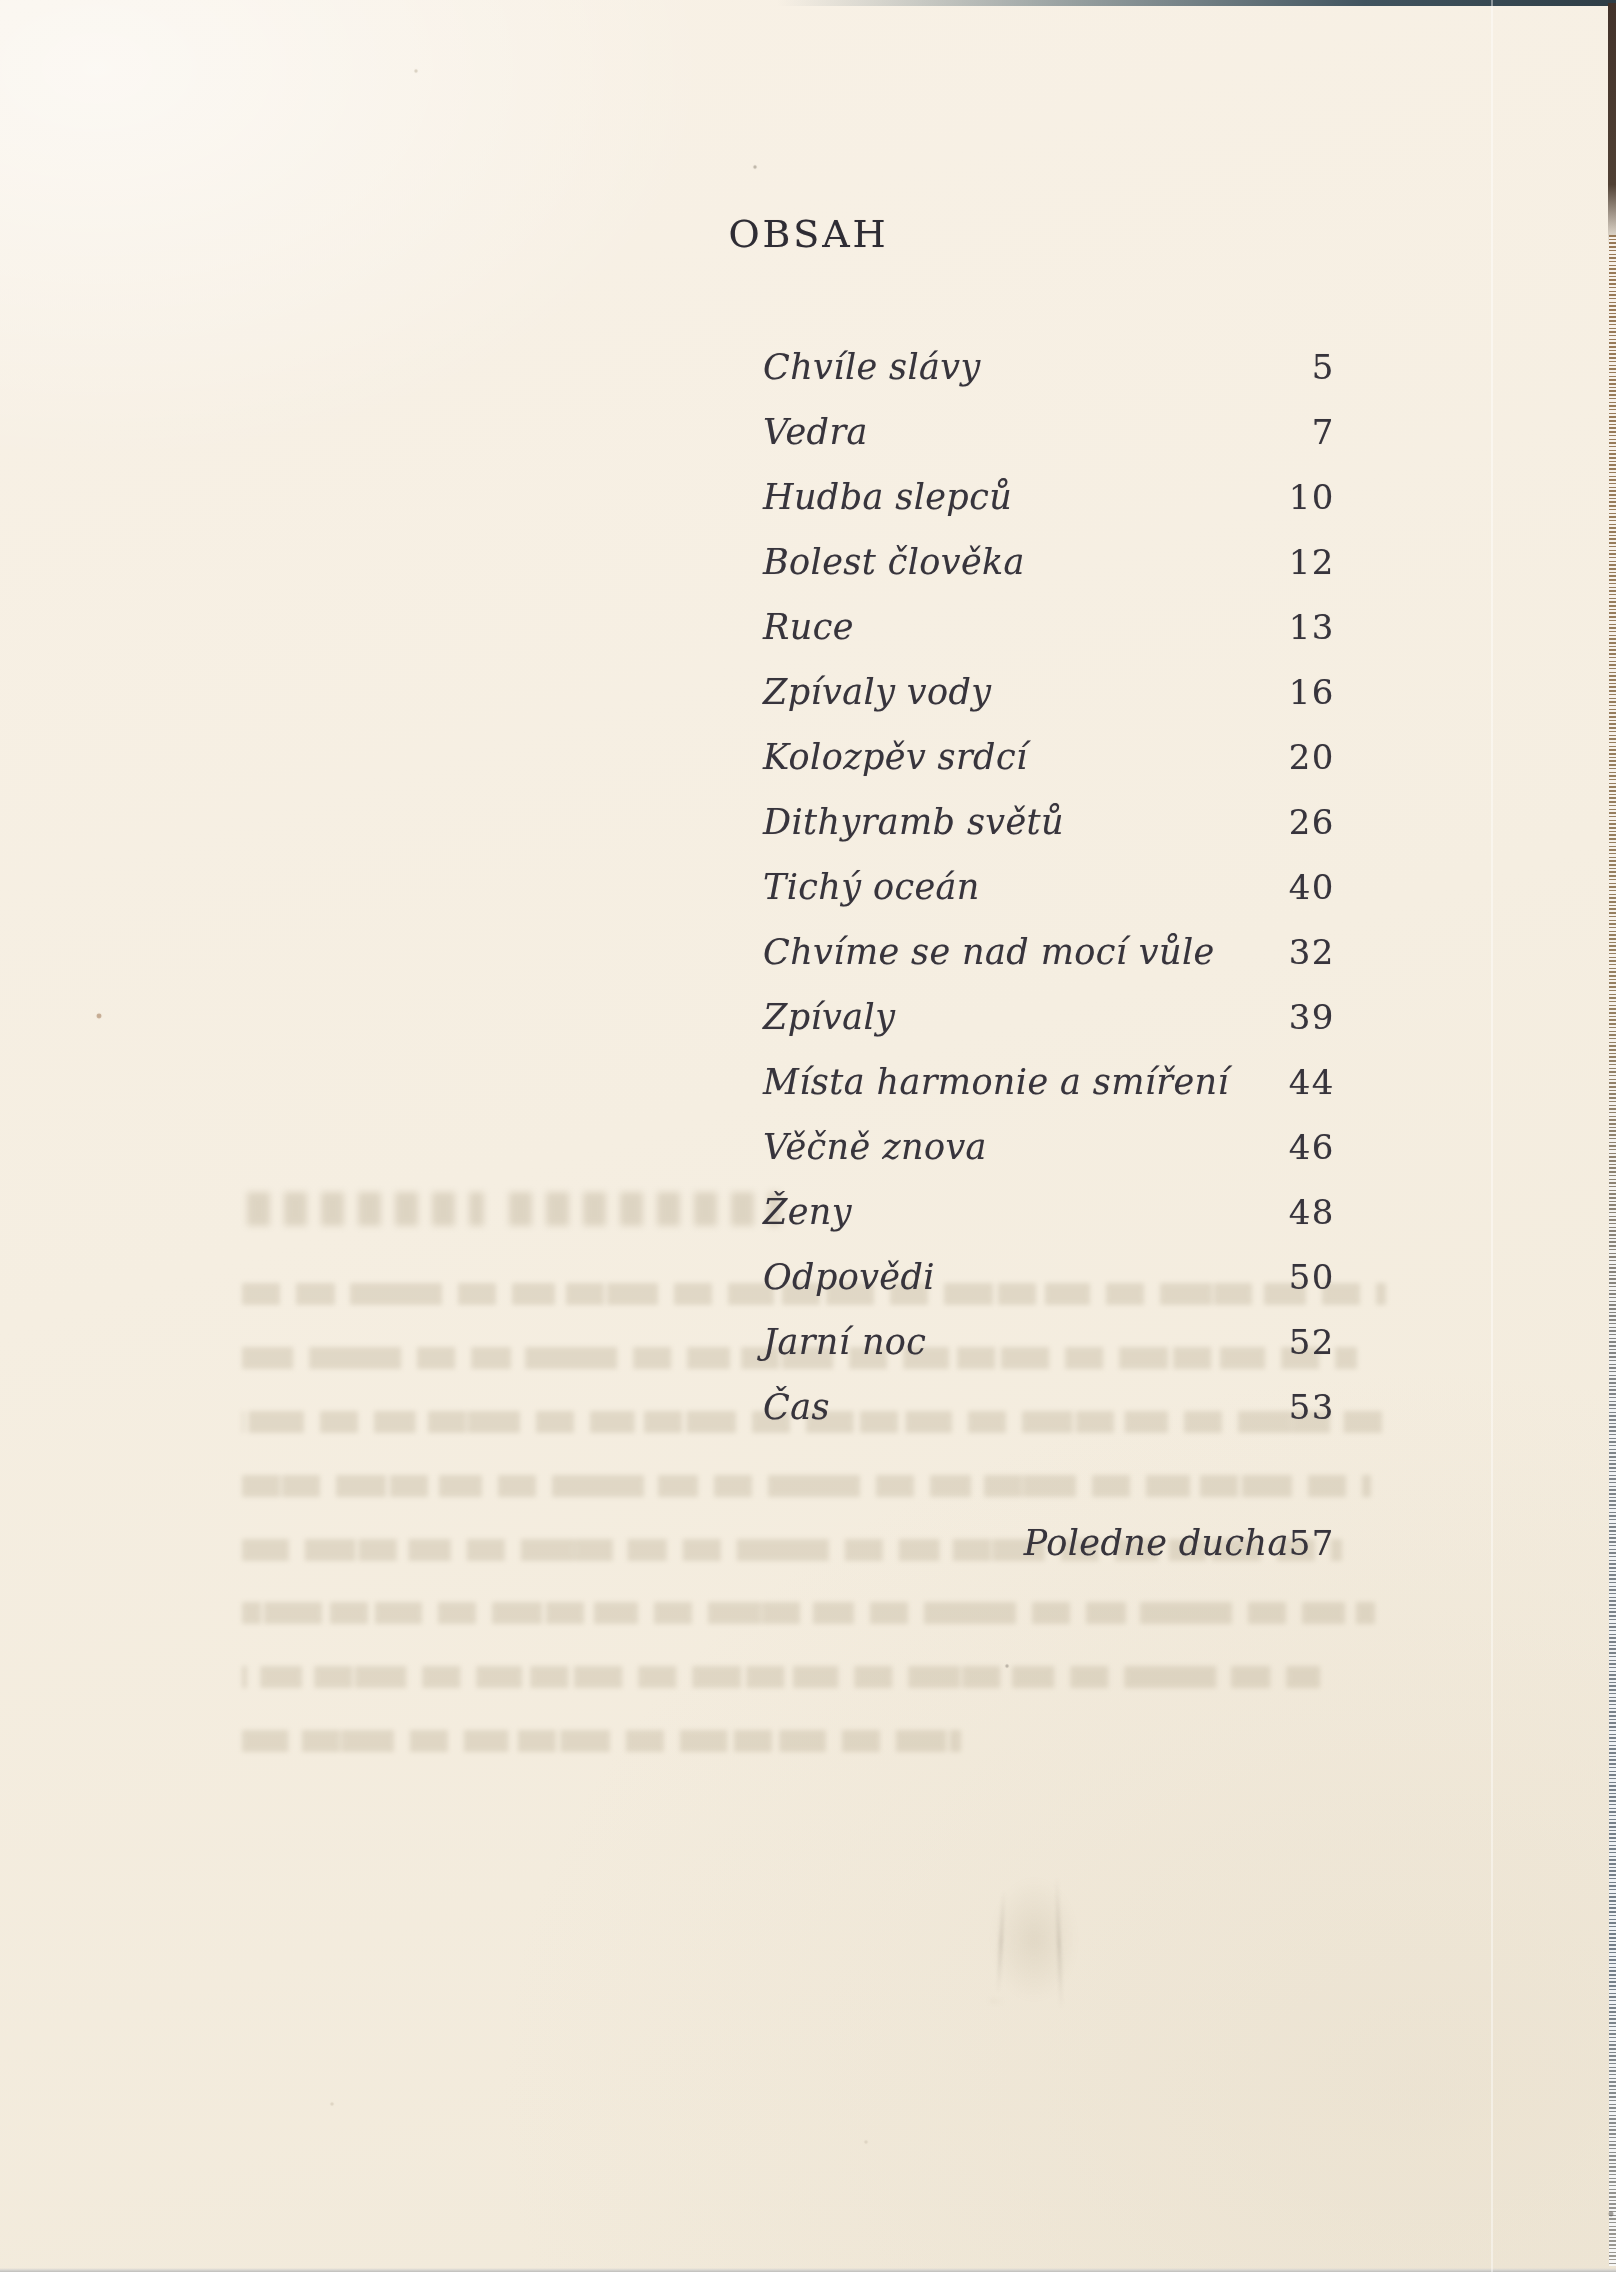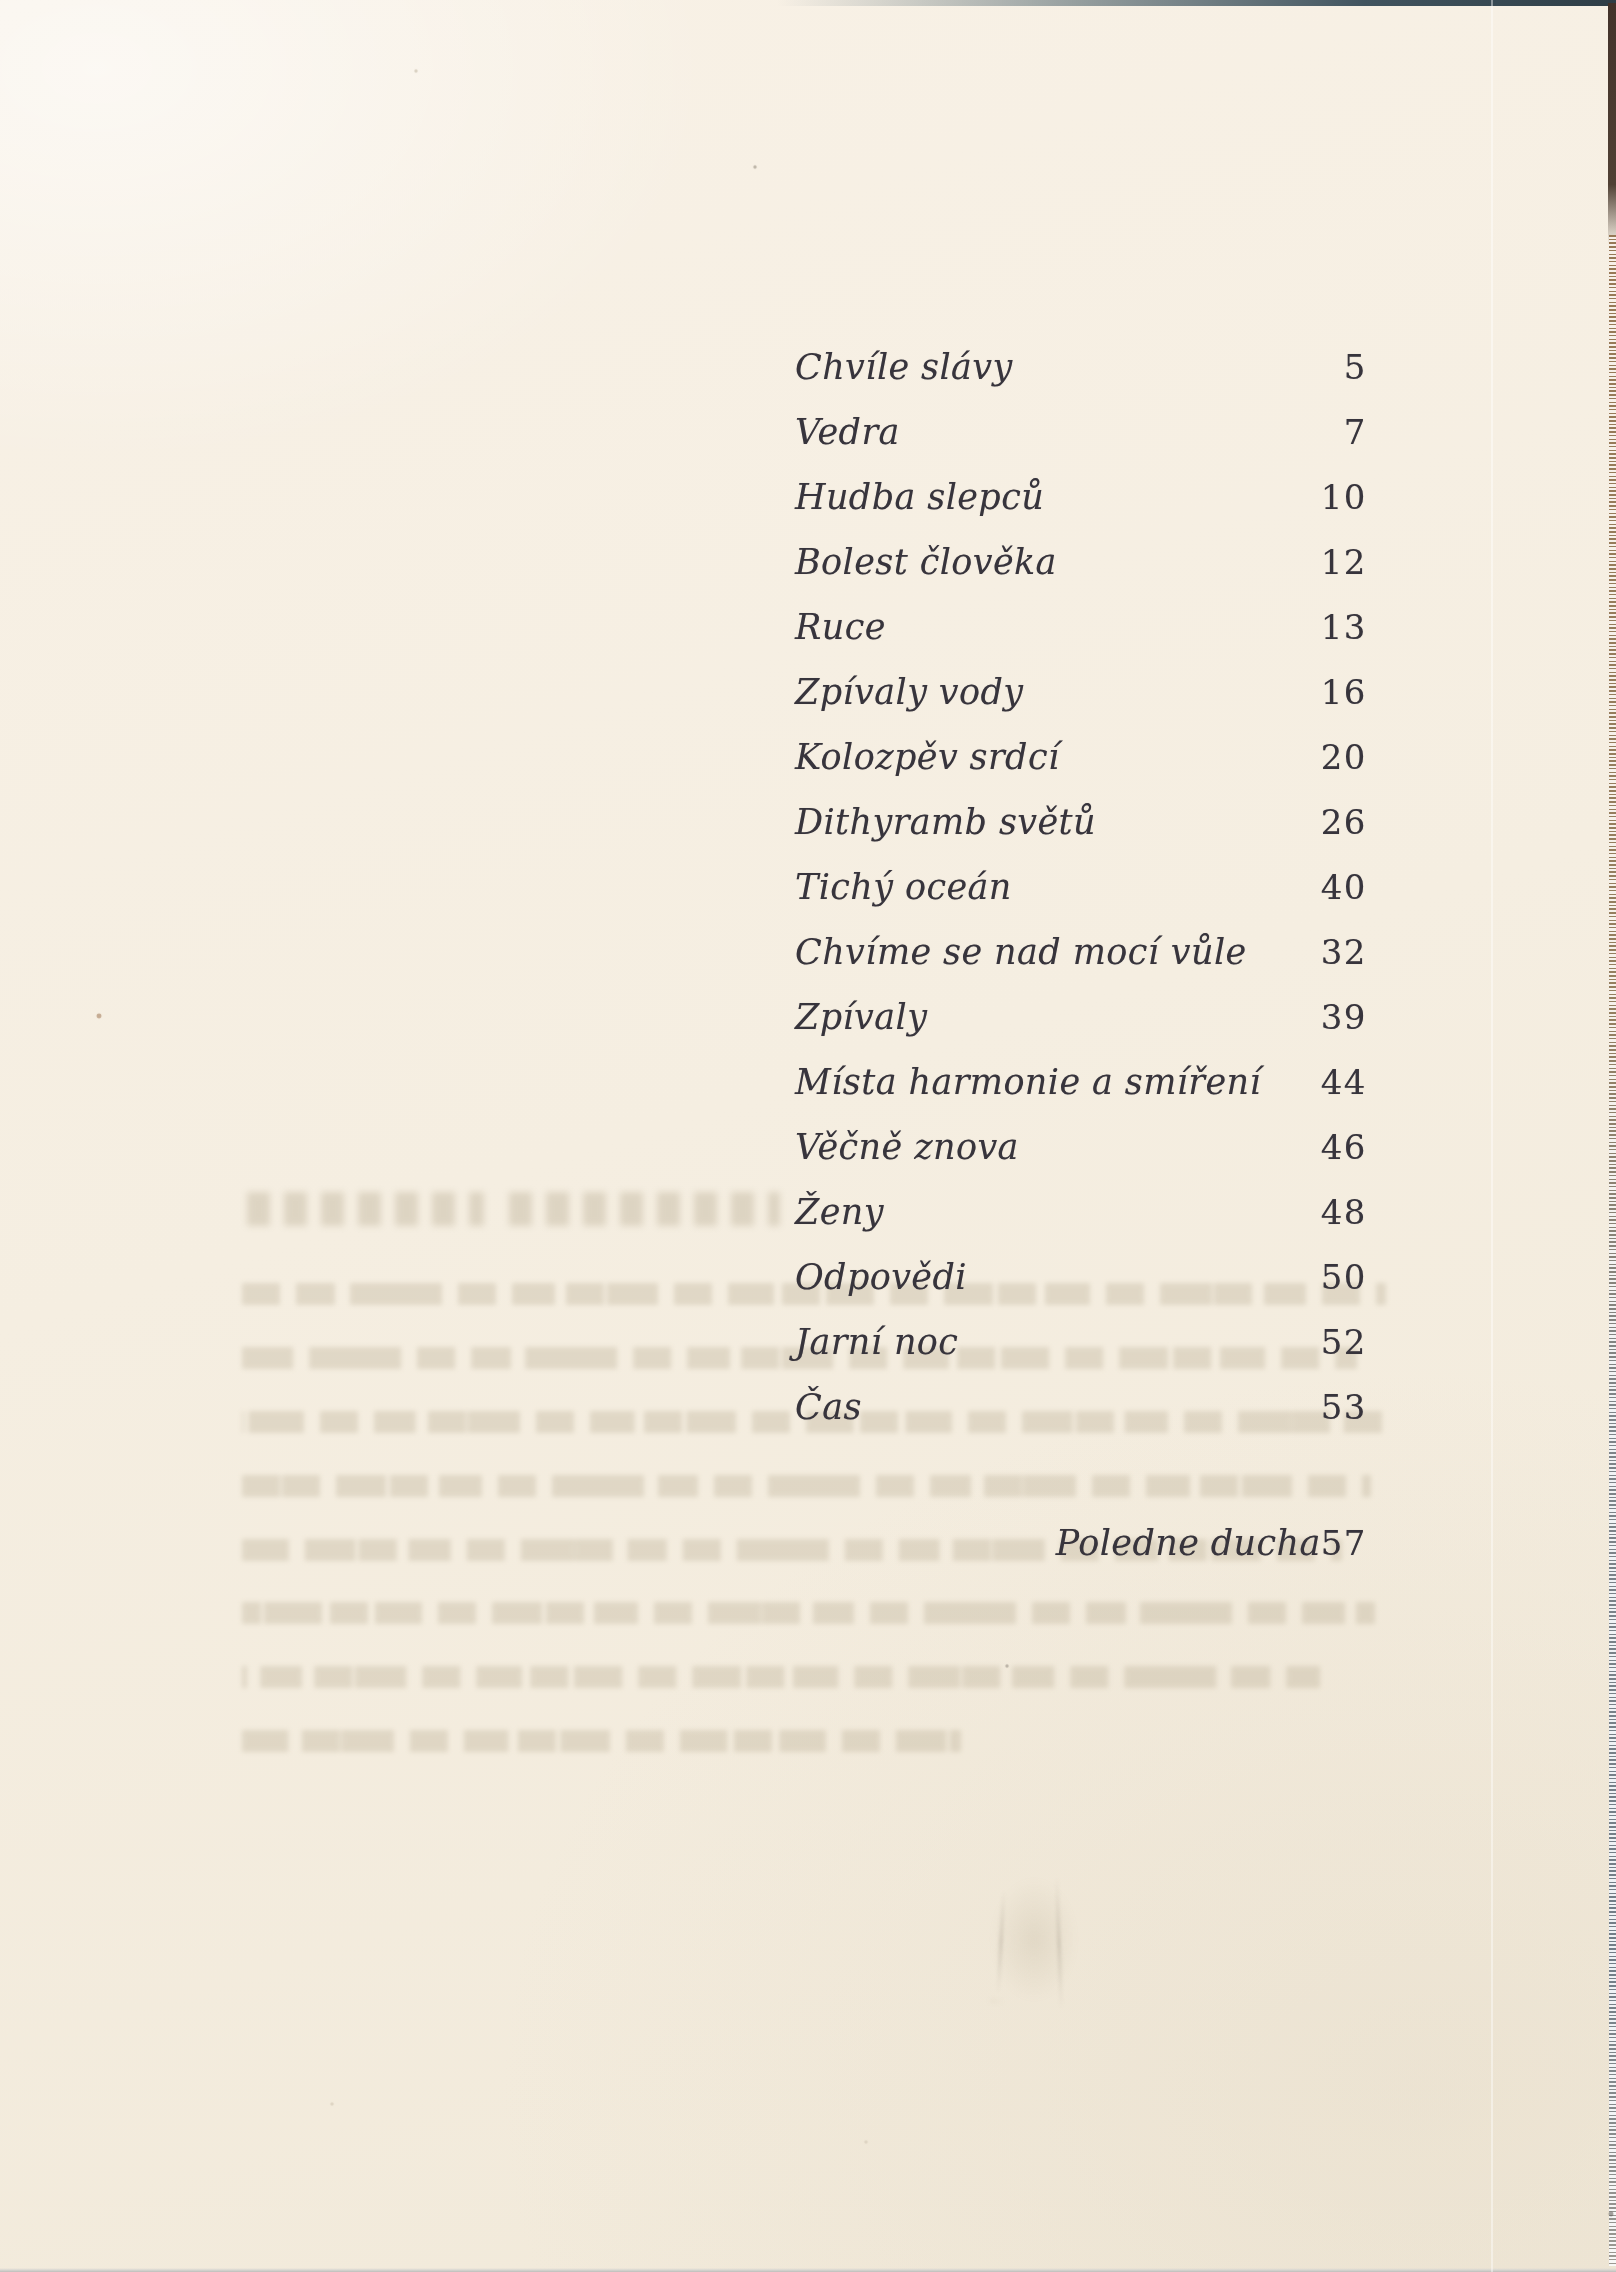--- a/index.html
+++ b/index.html
@@ -25,21 +25,21 @@
   .obsah{
     position:absolute;top:212px;left:0;width:1617px;
     margin:0;text-align:center;
     font-size:38px;font-weight:normal;letter-spacing:2.9px;
     color:#2e2c34;
     text-shadow:0 0 0.7px rgba(52,48,44,.35);
   }
 
   
   .toc{
-    position:absolute;left:763px;top:334px;width:572px;margin-left:32px;
+    position:absolute;left:763px;top:334px;width:572px;
   }
   .toc-row{
     display:flex;justify-content:space-between;align-items:center;
     height:65px;
   }
   .toc-row:last-child{margin-top:71px;justify-content:flex-end;}
   .toc-title{
     font-style:italic;
     font-size:35px;
     letter-spacing:0.4px;
@@ -141,20 +141,21 @@
     <div class="ghost ghost-line gl2"></div>
     <div class="ghost ghost-line gl3"></div>
     <div class="ghost ghost-line gl4"></div>
     <div class="ghost ghost-line gl5"></div>
     <div class="ghost ghost-line gl6"></div>
     <div class="ghost ghost-line gl7"></div>
     <div class="ghost ghost-line gl8"></div>
     <div class="ghost ghost-blob"></div>
   </div>
 
+  <h1 class="obsah">OBSAH</h1>
 
   <div class="toc">
     <div class="toc-row">
       <span class="toc-title">Chvíle slávy</span>
       <span class="toc-page">5</span>
     </div>
     <div class="toc-row">
       <span class="toc-title">Vedra</span>
       <span class="toc-page">7</span>
     </div>

